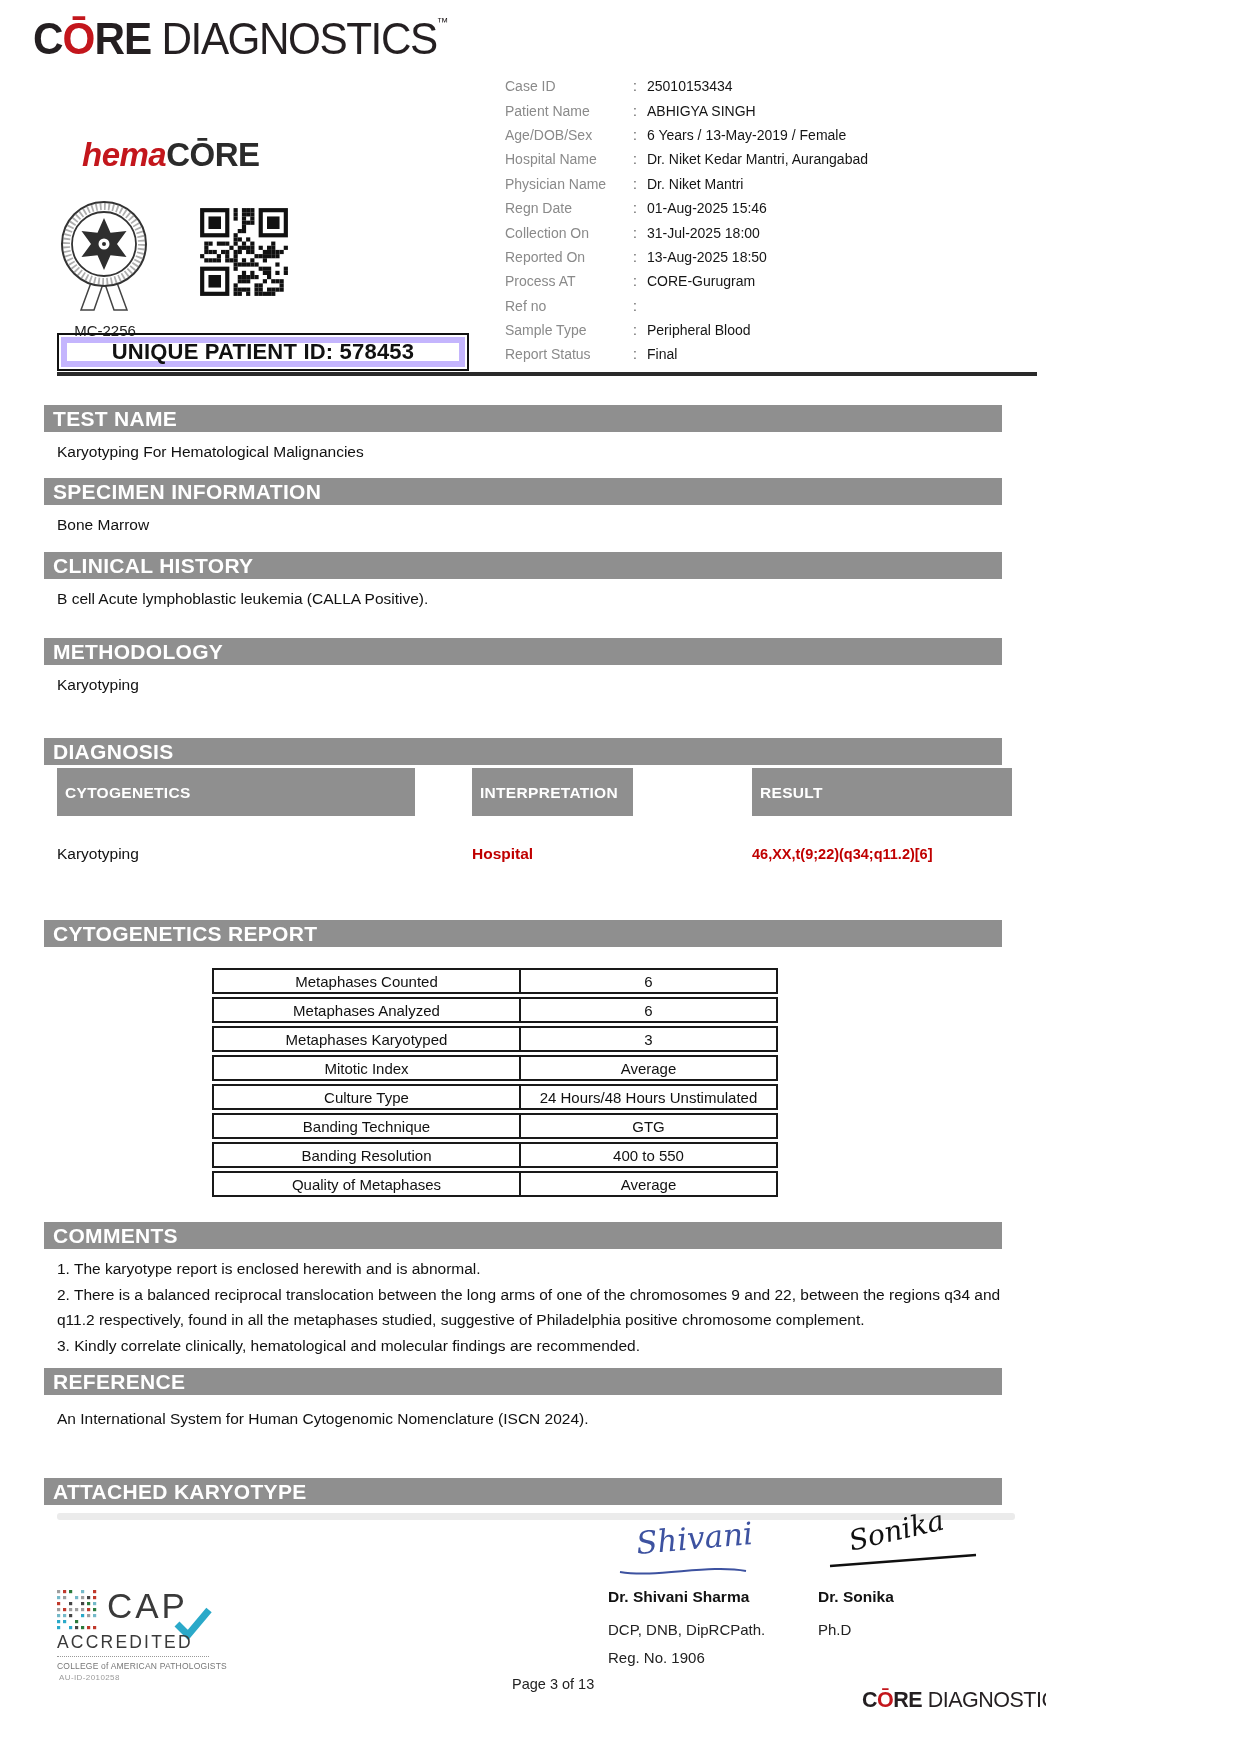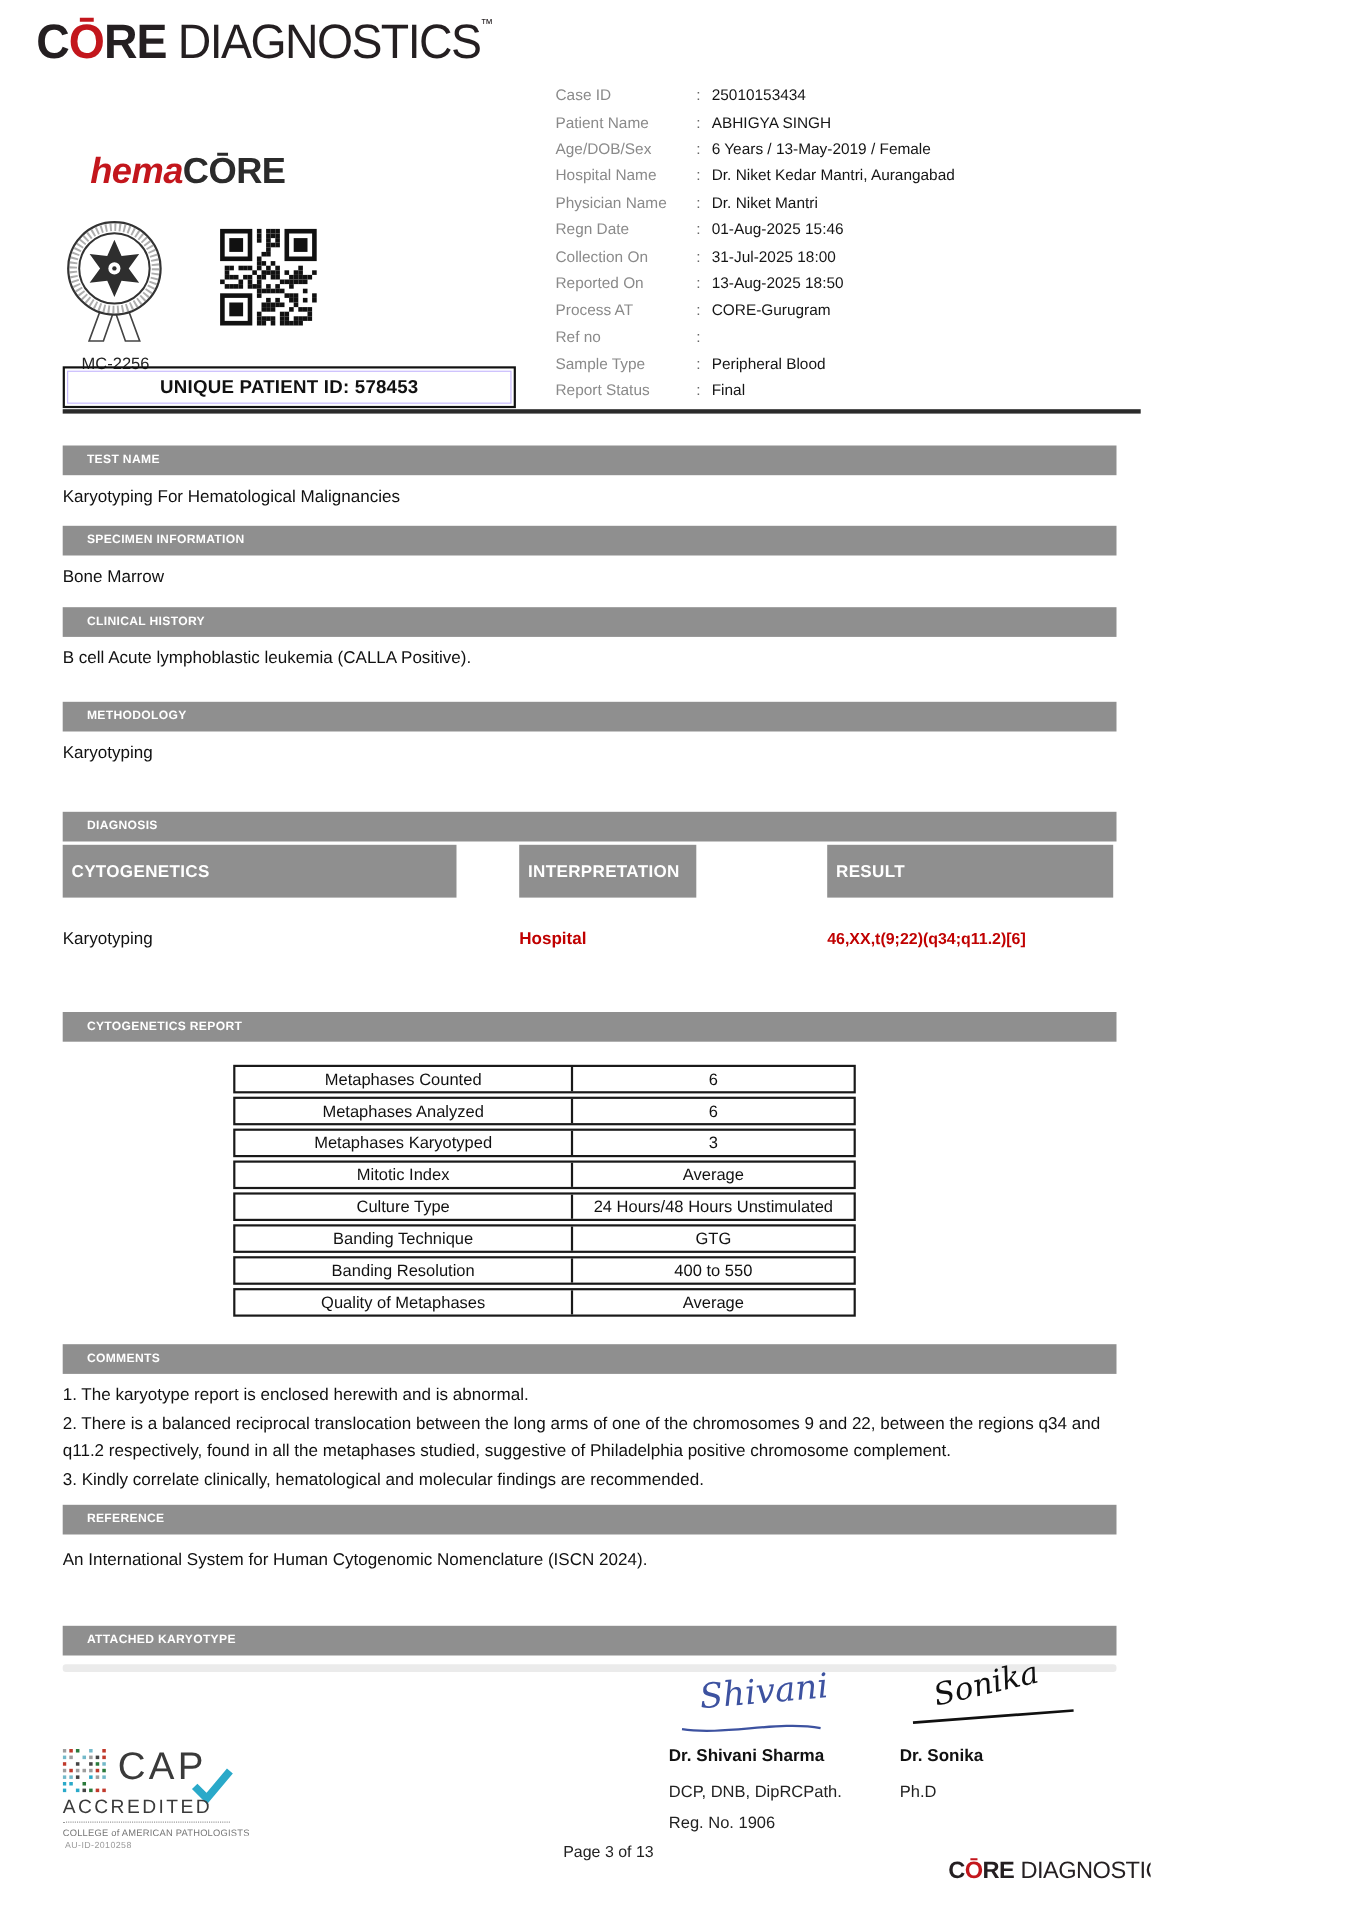--- a/index.html
+++ b/index.html
@@ -22,35 +22,35 @@
   .hemacore .hema{font-style:italic;font-weight:700;color:#C3161C;letter-spacing:-.5px;}
   .hemacore .dark{font-weight:700;color:#2b2b2b;letter-spacing:-.5px;}
 
   
   .seal{left:56px;top:198px;}
   .seal-caption{left:50px;top:310px;width:110px;text-align:center;font-size:15px;color:#222;margin-top:12px;}
   .qr{left:198px;top:206px;}
 
   
   .upid{left:57px;top:333px;width:412px;height:38px;border:2.5px solid #111;box-sizing:border-box;}
-  .upid-inner{position:absolute;inset:2px;border:1px solid #c4b5fd;display:flex;align-items:center;justify-content:center;
-              font-size:17px;font-weight:700;color:#111;letter-spacing:.2px;}
+  .upid-inner{position:absolute;inset:2px;border:6px solid #c4b5fd;display:flex;align-items:center;justify-content:center;
+              font-size:22px;font-weight:700;color:#111;letter-spacing:.2px;}
 
   
   .pinfo{left:505px;top:74px;width:532px;}
   .pi-row{display:flex;height:24.4px;align-items:center;font-size:14px;}
   .pi-label{width:128px;color:#8a8a8a;}
   .pi-colon{width:14px;color:#666;}
   .pi-value{flex:1;color:#151515;white-space:nowrap;}
 
   .rule{left:57px;top:372px;width:980px;height:3.5px;background:#2a2a2a;}
 
   
-  .bar{position:absolute;left:57px;width:958px;height:27px;background:#8F8F8F;color:#fff;
-       font-weight:700;font-size:11px;line-height:27px;padding-left:22px;box-sizing:border-box;letter-spacing:.3px;}
+  .bar{position:absolute;left:44px;width:958px;height:27px;background:#8F8F8F;color:#fff;
+       font-weight:700;font-size:21px;line-height:27px;padding-left:9px;box-sizing:border-box;letter-spacing:.3px;}
   .sub-bar{position:absolute;height:48px;background:#8F8F8F;color:#fff;font-weight:700;font-size:15.5px;
            padding:16px 0 0 8px;box-sizing:border-box;letter-spacing:.3px;}
   .sec-content{position:absolute;left:57px;font-size:15.5px;color:#111;}
   .diag-red{color:#C00000;font-weight:700;}
 
   
   .ctable{left:212px;top:968px;width:566px;}
   .ct-row{display:flex;height:26px;border:2px solid #191919;margin-bottom:3px;box-sizing:border-box;background:#fff;}
   .ct-label{width:307px;border-right:2px solid #191919;display:flex;align-items:center;justify-content:center;
             font-size:15px;color:#111;box-sizing:border-box;}

